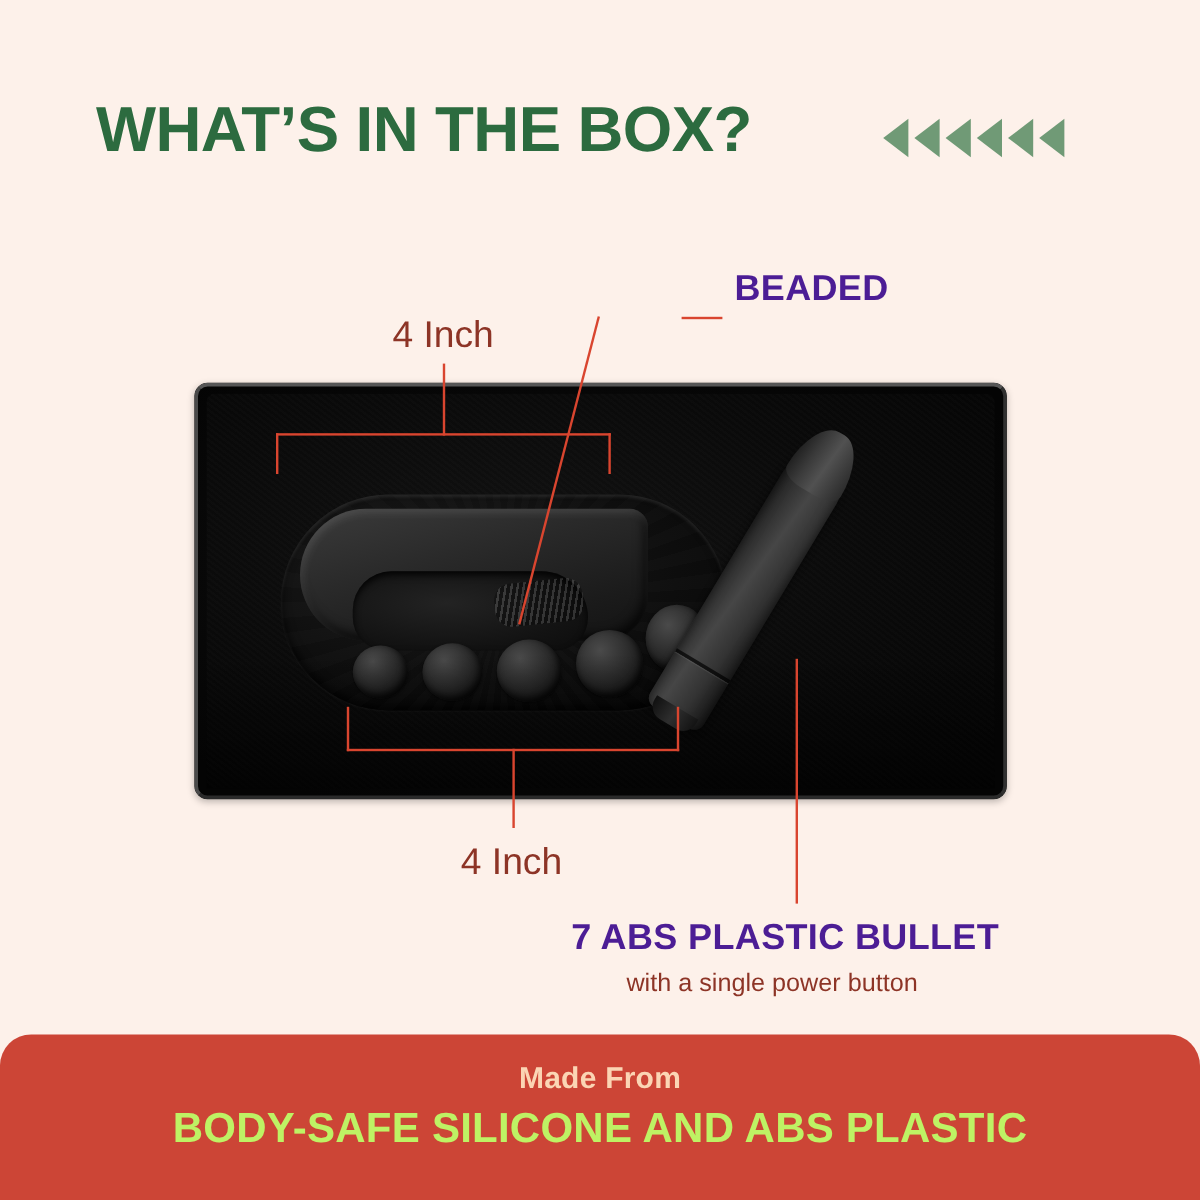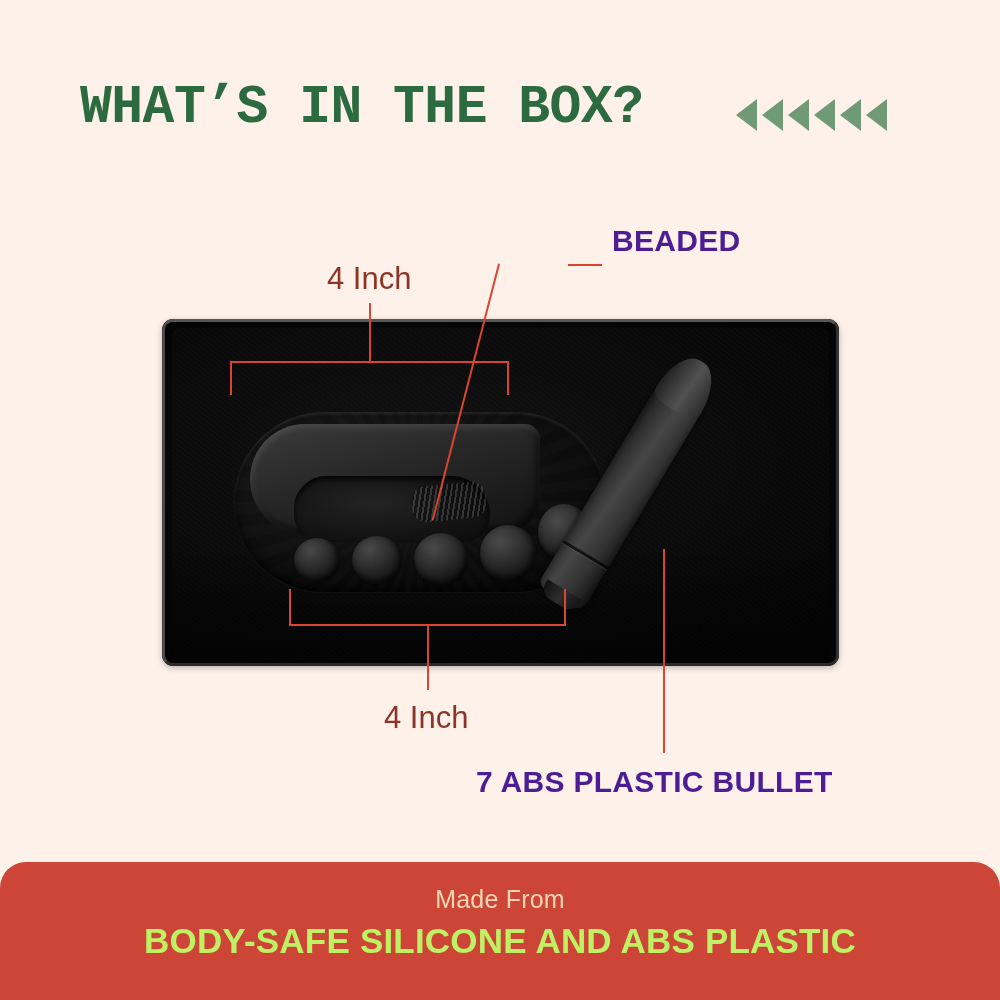--- a/index.html
+++ b/index.html
@@ -17,21 +17,20 @@
 
   
   .headline {
     position: absolute;
     left: 80px; top: 78px;
     font-size: 53px;
     font-weight: 700;
     letter-spacing: -0.5px;
     color: #2c6b3f;
     white-space: nowrap;
-    font-family: Liberation Mono, monospace;
   }
   .arrow-strip {
     position: absolute;
     left: 736px; top: 99px;
     display: flex;
     gap: 5px;
   }
   .arrow-strip .tri {
     width: 0; height: 0;
     border-top: 16px solid transparent;
@@ -254,21 +253,21 @@
     position: absolute;
     left: 0; top: 862px;
     width: 1000px; height: 138px;
     background: #cc4536;
     border-radius: 26px 26px 0 0;
     text-align: center;
     padding-top: 23px;
   }
   .banner-eyebrow {
     font-size: 25px;
-    font-weight: 400;
+    font-weight: 700;
     color: #fbd5b4;
     letter-spacing: 0.2px;
   }
   .banner-main {
     margin-top: 7px;
     font-size: 35px;
     font-weight: 700;
     color: #bef264;
     letter-spacing: 0.2px;
   }
@@ -324,19 +323,20 @@
   <div class="acc lead-sleeve-h"></div>
   <div class="lead-sleeve-d"></div>
 
   <div class="acc lead-bullet"></div>
 
   <div class="callout callout-sleeve">
     <div>BEADED</div>
   </div>
 
   <div class="callout callout-bullet">7 ABS PLASTIC BULLET</div>
+  <div class="callout-sub">with a single power button</div>
 
   <div class="banner">
     <div class="banner-eyebrow">Made From</div>
     <div class="banner-main">BODY-SAFE SILICONE AND ABS PLASTIC</div>
   </div>
 
 </div>
 
 </body></html>

